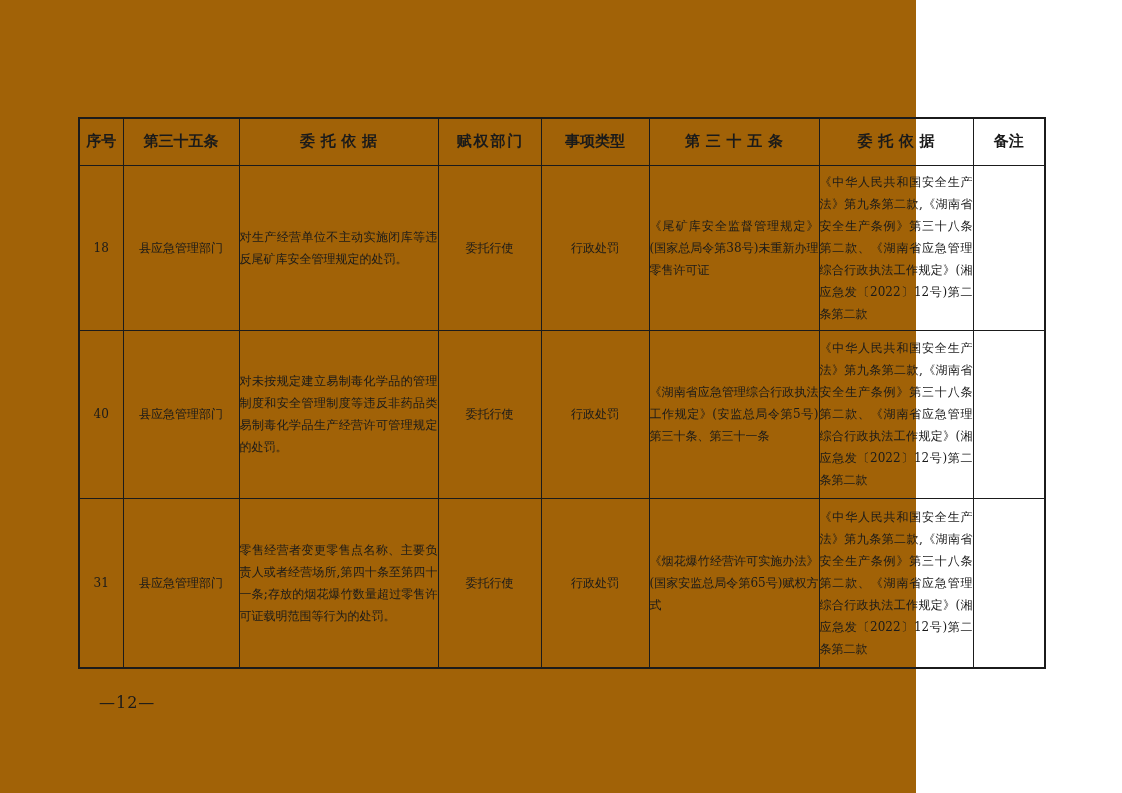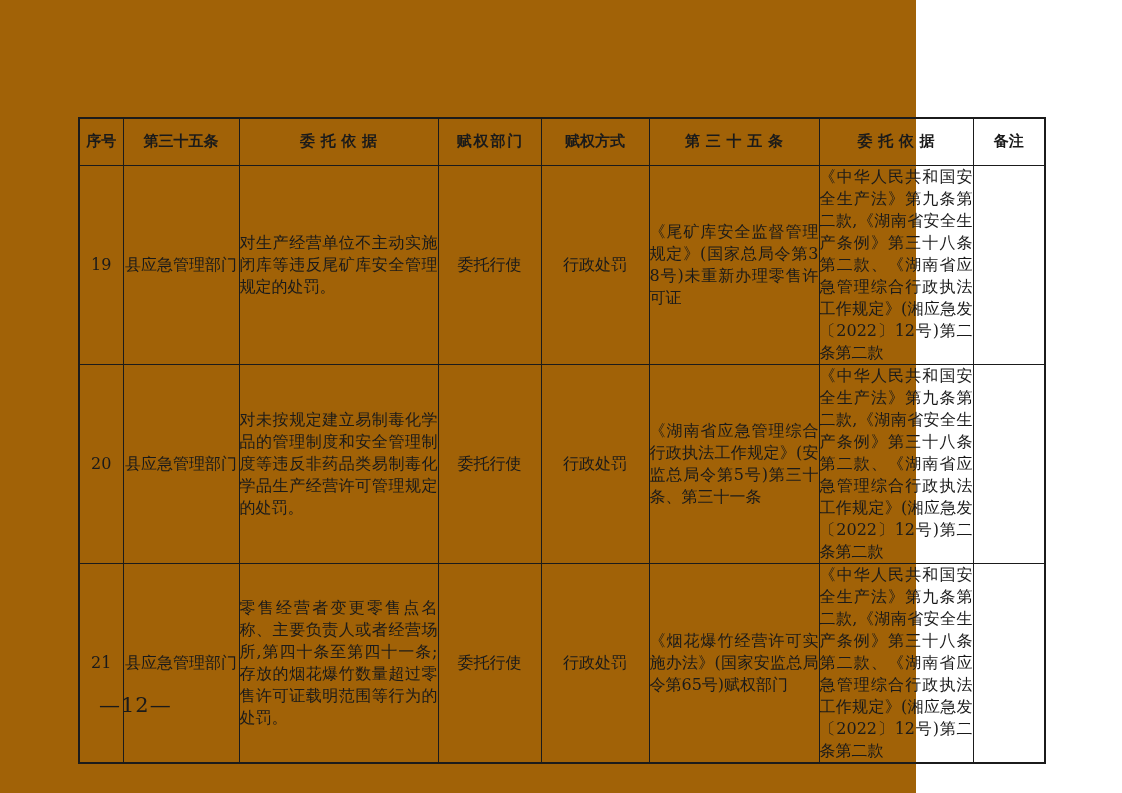--- a/index.html
+++ b/index.html
@@ -30,41 +30,41 @@
     font-family:"Liberation Sans","DejaVu Sans",sans-serif;
     font-weight:600;
     font-size:15px;
     text-align:center;
     padding:0;
   }
   .sp-wide{letter-spacing:.38em;margin-right:-.38em;}
   .sp-slight{letter-spacing:.12em;margin-right:-.12em;}
 
   .doc-table tbody td{
-    font-size:16px;
+    font-size:12px;
     line-height:22px;
     padding:0;
   }
   .doc-table tbody tr.r1{height:165px;}
   .doc-table tbody tr.r2{height:168px;}
   .doc-table tbody tr.r3{height:170px;}
 
   .c-center{text-align:center;}
   .c-just{
     text-align:justify;
     text-justify:inter-ideograph;
   }
   td.col-name{padding:0 8px;}
   td.col-legal{padding:0 13px;}
   td.col-deleg{padding:0 4px;}
 
   .page-number{
     position:absolute;
     left:99px;top:693px;
-    font-size:21px;
+    font-size:16px;
     letter-spacing:1px;
     color:#1a1a1a;
   }
 </style>
 </head>
 <body>
 
 <div class="page">
 
   <table class="doc-table">
@@ -77,54 +77,54 @@
       <col style="width:170px">
       <col style="width:154px">
       <col style="width:72px">
     </colgroup>
     <thead>
       <tr>
         <th><span>序号</span></th>
         <th><span>第三十五条</span></th>
         <th><span class="sp-wide">委托依据</span></th>
         <th><span class="sp-slight">赋权部门</span></th>
-        <th><span>赋权方式</span></th>
+        <th><span>事项类型</span></th>
         <th><span class="sp-wide">第三十五条</span></th>
         <th><span class="sp-wide">委托依据</span></th>
         <th><span>备注</span></th>
       </tr>
     </thead>
     <tbody>
       <tr class="r1">
-        <td class="c-center">19</td>
+        <td class="c-center">18</td>
         <td class="c-center">县应急管理部门</td>
         <td class="c-just col-name">对生产经营单位不主动实施闭库等违反尾矿库安全管理规定的处罚。</td>
         <td class="c-center">委托行使</td>
         <td class="c-center">行政处罚</td>
         <td class="c-just col-legal">《尾矿库安全监督管理规定》(国家总局令第38号)未重新办理零售许可证</td>
         <td class="c-just col-deleg">《中华人民共和国安全生产法》第九条第二款,《湖南省安全生产条例》第三十八条第二款、《湖南省应急管理综合行政执法工作规定》(湘应急发〔2022〕12号)第二条第二款</td>
         <td class="c-center"></td>
       </tr>
       <tr class="r2">
-        <td class="c-center">20</td>
+        <td class="c-center">40</td>
         <td class="c-center">县应急管理部门</td>
         <td class="c-just col-name">对未按规定建立易制毒化学品的管理制度和安全管理制度等违反非药品类易制毒化学品生产经营许可管理规定的处罚。</td>
         <td class="c-center">委托行使</td>
         <td class="c-center">行政处罚</td>
         <td class="c-just col-legal">《湖南省应急管理综合行政执法工作规定》(安监总局令第5号)第三十条、第三十一条</td>
         <td class="c-just col-deleg">《中华人民共和国安全生产法》第九条第二款,《湖南省安全生产条例》第三十八条第二款、《湖南省应急管理综合行政执法工作规定》(湘应急发〔2022〕12号)第二条第二款</td>
         <td class="c-center"></td>
       </tr>
       <tr class="r3">
-        <td class="c-center">21</td>
+        <td class="c-center">31</td>
         <td class="c-center">县应急管理部门</td>
         <td class="c-just col-name">零售经营者变更零售点名称、主要负责人或者经营场所,第四十条至第四十一条;存放的烟花爆竹数量超过零售许可证载明范围等行为的处罚。</td>
         <td class="c-center">委托行使</td>
         <td class="c-center">行政处罚</td>
-        <td class="c-just col-legal">《烟花爆竹经营许可实施办法》(国家安监总局令第65号)赋权部门</td>
+        <td class="c-just col-legal">《烟花爆竹经营许可实施办法》(国家安监总局令第65号)赋权方式</td>
         <td class="c-just col-deleg">《中华人民共和国安全生产法》第九条第二款,《湖南省安全生产条例》第三十八条第二款、《湖南省应急管理综合行政执法工作规定》(湘应急发〔2022〕12号)第二条第二款</td>
         <td class="c-center"></td>
       </tr>
     </tbody>
   </table>
 
   <div class="page-number">—12—</div>
 
 </div>
 

